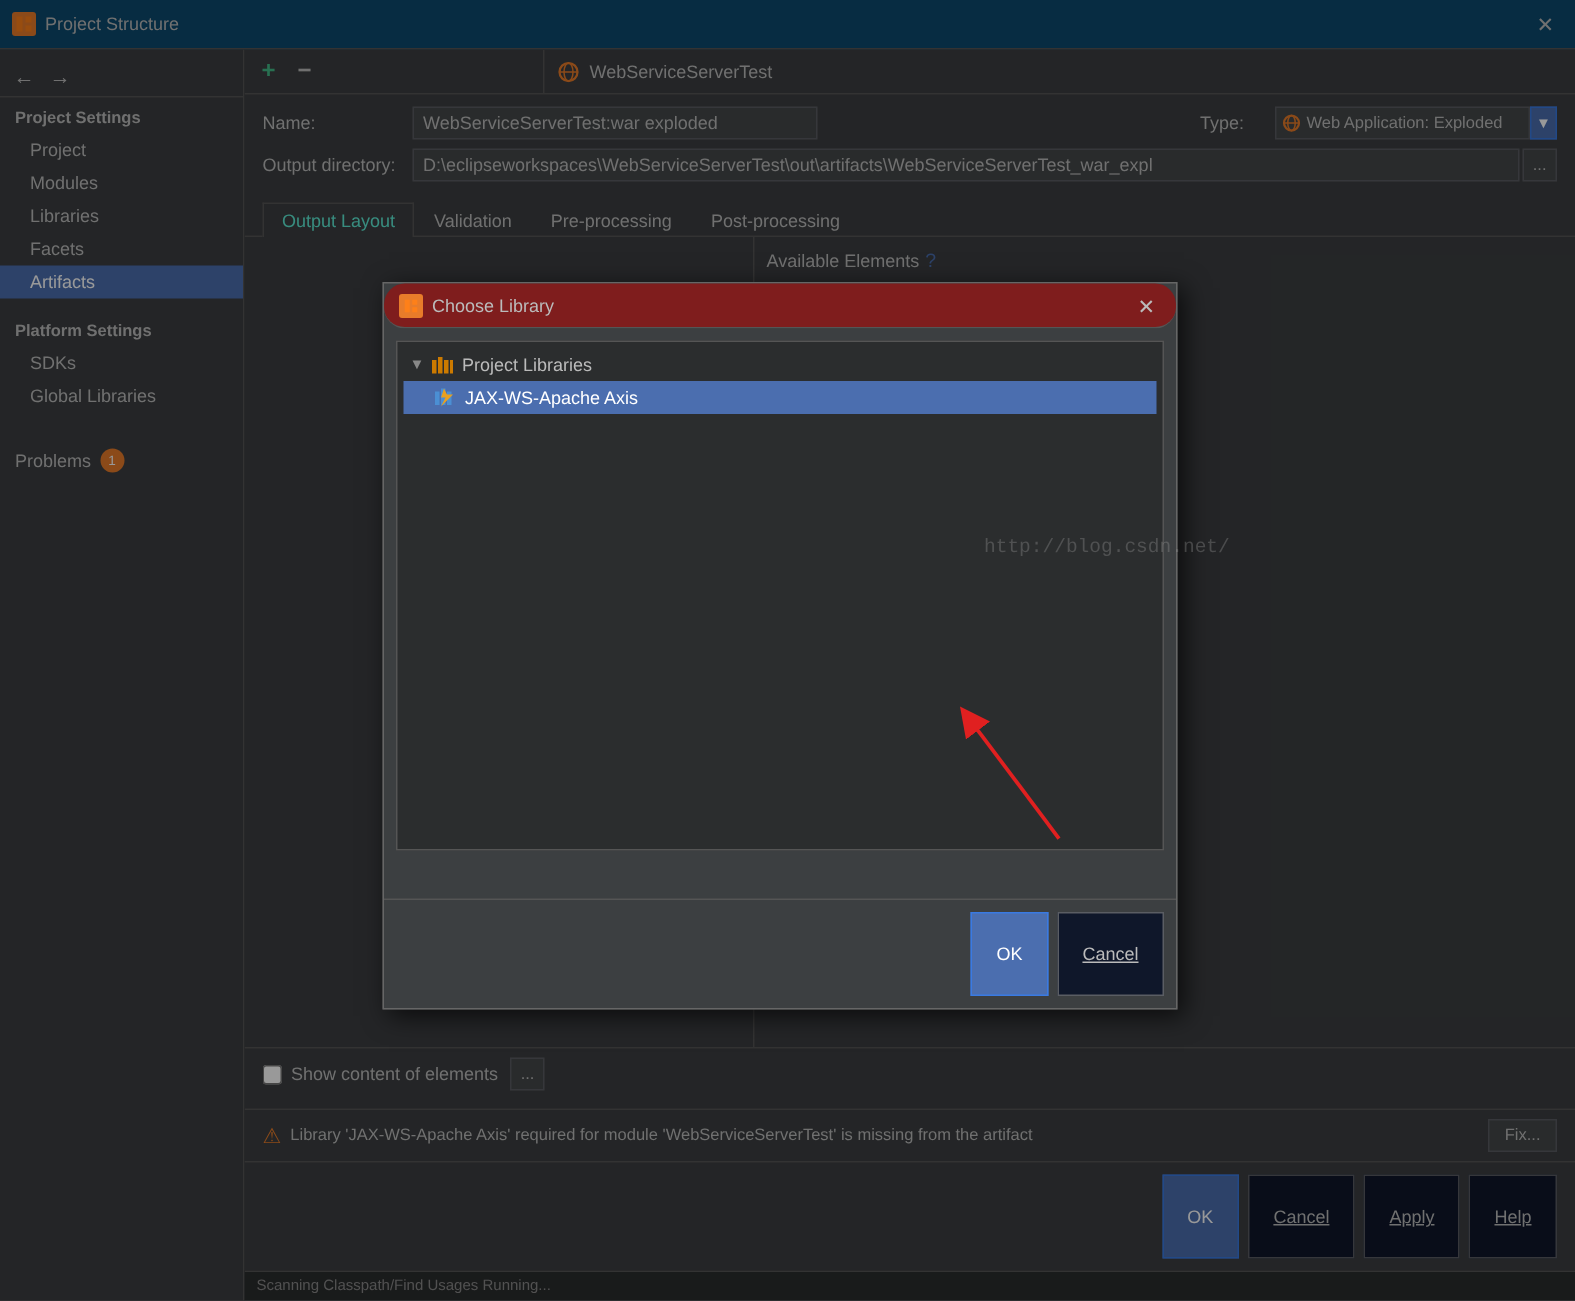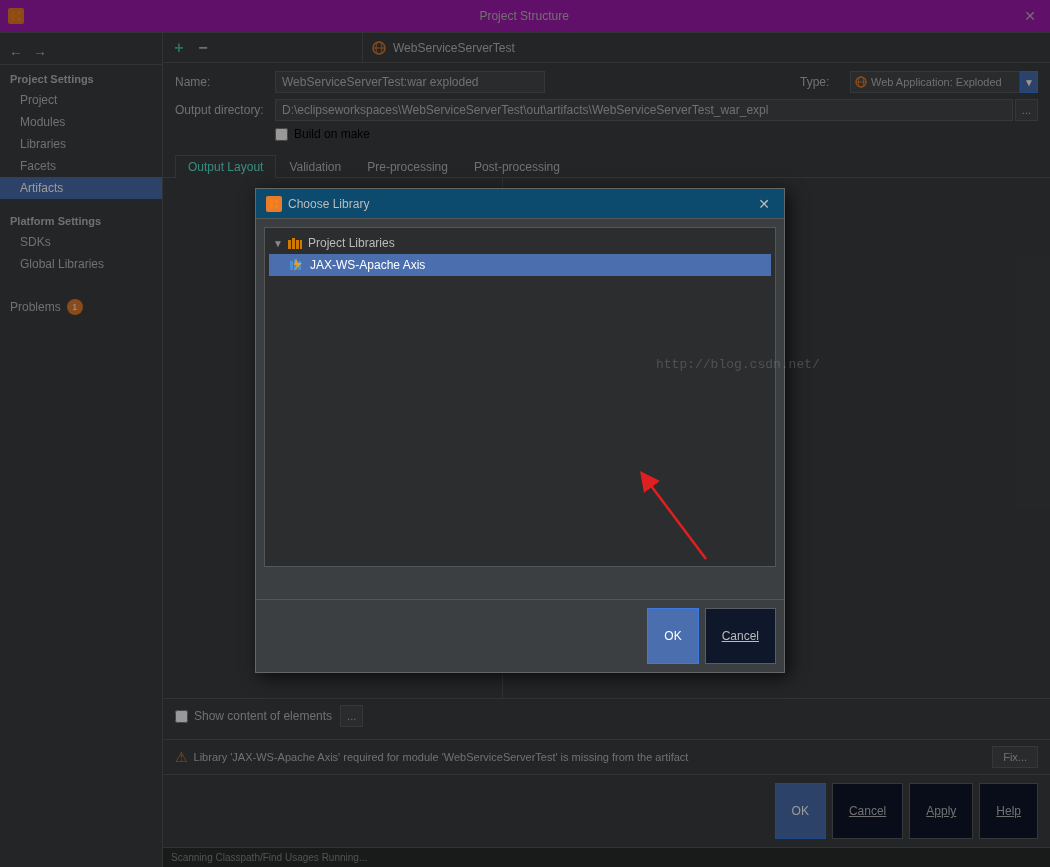--- a/index.html
+++ b/index.html
@@ -17,28 +17,27 @@
     .main-window {
       width: 1050px;
       height: 867px;
       background: #3c3f41;
       display: flex;
       flex-direction: column;
     }
 
     
     .title-bar {
-      background: #a21caf;
+      background: #0c4a6e;
       height: 28px;
       display: flex;
       align-items: center;
       padding: 16px 8px;
       border-bottom: 1px solid #555;
       flex-shrink: 0;
-      text-align: center;
     }
     .title-bar-icon {
       width: 16px;
       height: 16px;
       background: #e87c2a;
       border-radius: 2px;
       margin-right: 6px;
       display: flex;
       align-items: center;
       justify-content: center;
@@ -327,26 +326,27 @@
       position: absolute;
       top: 188px;
       left: 255px;
       width: 530px;
       background: #3c3f41;
       border: 1px solid #666;
       box-shadow: 4px 4px 16px rgba(0,0,0,0.7);
       pointer-events: all;
     }
     .modal-title-bar {
-      background: #0c4a6e;
+      background: #7f1d1d;
       border-bottom: 1px solid #555;
       padding: 6px 10px;
       display: flex;
       align-items: center;
       height: 30px;
+      border-radius: 14px;
     }
     .modal-title-icon {
       width: 16px;
       height: 16px;
       background: #e87c2a;
       border-radius: 2px;
       margin-right: 6px;
       display: flex;
       align-items: center;
       justify-content: center;
@@ -538,25 +538,20 @@
               </svg>
               <span style="font-size:11px;color:#bbb;flex:1;">Web Application: Exploded</span>
             </div>
             <div class="form-select-arrow">▼</div>
           </div>
         </div>
         <div class="form-row">
           <span class="form-label">Output directory:</span>
           <input class="form-input" type="text" value="D:\eclipseworkspaces\WebServiceServerTest\out\artifacts\WebServiceServerTest_war_expl" style="flex: 1 1 0%;">
           <button class="browse-btn">...</button>
-        </div>
-        <div class="checkbox-row">
-          <span style="width:100px;flex-shrink:0;"></span>
-          <input type="checkbox" style="">
-          <span>Build on make</span>
         </div>
       </div>
 
       <div class="tabs-bar">
         <div class="tab active">
           <span>Output Layout</span>
         </div>
         <div class="tab">
           <span>Validation</span>
         </div>

